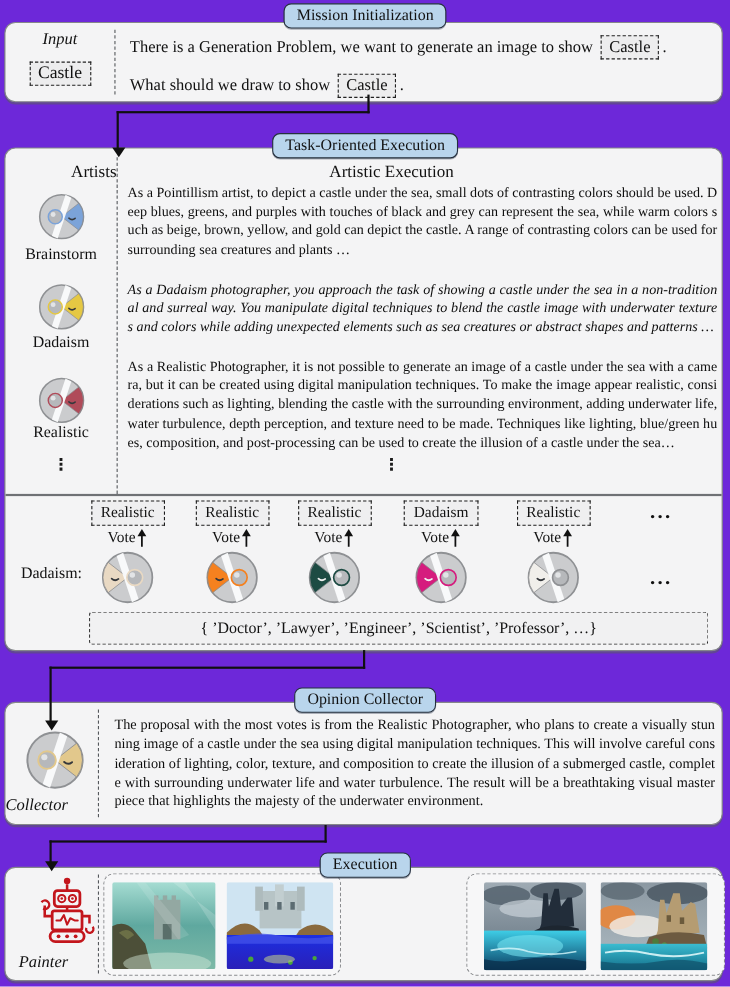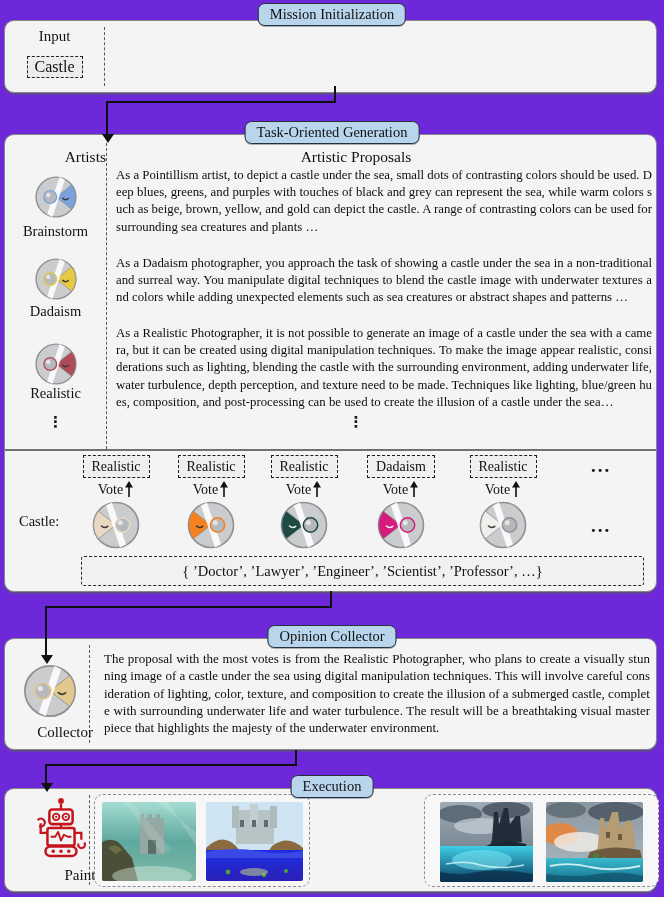--- a/index.html
+++ b/index.html
@@ -9,36 +9,36 @@
   .panel{position:absolute;left:4px;width:653px;background:#f4f4f5;
          border:1.6px solid #85878a;border-radius:10px;box-shadow:0 2px 0 rgba(90,92,95,.55);
          box-sizing:border-box;z-index:1;}
   .badge{position:absolute;left:50%;transform:translateX(-50%);z-index:3;
          background:#b9d5ec;border:1.6px solid #25303e;border-radius:7px;
          padding:0 11px;height:21px;line-height:21px;font-size:14.5px;white-space:nowrap;
          box-shadow:0 1px 0 rgba(60,70,90,.4);}
   .divider-v{position:absolute;top:6px;bottom:6px;width:0;border-left:1.6px dashed #55585c;}
   .chip{display:inline-block;border:1.7px dashed #222;background:#ededee;
         padding:0 7px;line-height:20px;margin:0 3px;}
-  .agent-label{position:absolute;text-align:right;font-size:14.5px;}
+  .agent-label{position:absolute;text-align:left;font-size:14.5px;font-style:italic;}
   .v-ellipsis{position:absolute;font-family:"DejaVu Sans",sans-serif;font-weight:bold;
               font-size:15px;letter-spacing:0;color:#1a1a1a;text-align:center;}
   .para{position:absolute;font-size:12.8px;line-height:17.2px;text-align:justify;
         word-break:break-all;color:#0d0d0d;}
   
   .seg{position:absolute;background:#101010;z-index:2;}
   .arr{position:absolute;width:0;height:0;border-left:6px solid transparent;
        border-right:6px solid transparent;border-top:9.5px solid #101010;z-index:2;}
   
   #p-mission{top:20px;height:73px;}
   #p-mission .divider-v{left:99px;}
   .mission-lines{position:absolute;left:113px;top:0;right:6px;font-size:15px;}
   .mission-line1{margin-top:11px;}
   .mission-line2{margin-top:13px;}
-  .mission-input{position:absolute;left:0;top:7px;width:99px;text-align:center;font-size:15px;}
+  .mission-input{position:absolute;left:0;top:7px;width:99px;text-align:center;font-size:15px;font-style:italic;}
   .mission-chip-holder{position:absolute;left:0;top:35px;width:99px;text-align:center;}
   
   #p-brainstorm{top:134px;height:458px;}
   #p-brainstorm .divider-v{left:101px;top:8px;bottom:auto;height:306px;}
   .artists-header{position:absolute;left:0;top:13px;width:101px;text-align:right;font-size:15.5px;}
   .proposals-header{position:absolute;left:101px;top:13px;width:500px;text-align:center;font-size:15.5px;}
   .disc{display:block;}
   .artist{position:absolute;width:101px;display:flex;justify-content:center;}
   .artist-label{position:absolute;left:0;width:101px;text-align:center;font-size:14.5px;}
   .sep-h{position:absolute;left:0;right:0;top:314px;border-top:2px solid #6f7175;}
@@ -89,36 +89,46 @@
   <div class="seg" style="left:45px;top:606px;width:287px;height:2.4px;"></div>
   <div class="seg" style="left:45px;top:606px;width:2.4px;height:50px;"></div>
   <div class="arr" style="left:40.5px;top:655px;"></div>
 
   <div class="seg" style="left:295px;top:750px;width:2.4px;height:16px;"></div>
   <div class="seg" style="left:45px;top:764px;width:252px;height:2.4px;"></div>
   <div class="seg" style="left:45px;top:764px;width:2.4px;height:20px;"></div>
   <div class="arr" style="left:40.5px;top:783px;"></div>
 
   <div class="badge" style="top:3px;"><span>Mission Initialization</span></div>
-  <div class="badge" style="top:121px;"><span>Task-Oriented Generation</span></div>
+  <div class="badge" style="top:121px;"><span>Task-Oriented Execution</span></div>
   <div class="badge" style="top:625px;"><span>Opinion Collector</span></div>
   <div class="badge" style="top:775px;"><span>Execution</span></div>
 
   <section class="panel" id="p-mission">
     <div class="divider-v"></div>
     <div class="mission-input">Input</div>
     <div class="mission-chip-holder">
       <span class="chip">Castle</span>
     </div>
+    <div class="mission-lines">
+      <div class="mission-line1">
+        <span>There is a Generation Problem, we want to generate an image to show</span>
+        <span class="chip">Castle</span><span>.</span>
+      </div>
+      <div class="mission-line2">
+        <span>What should we draw to show</span>
+        <span class="chip">Castle</span><span>.</span>
+      </div>
+    </div>
   </section>
 
   <section class="panel" id="p-brainstorm">
     <div class="divider-v"></div>
     <div class="artists-header">Artists</div>
-    <div class="proposals-header">Artistic Proposals</div>
+    <div class="proposals-header">Artistic Execution</div>
 
     <div class="artist" style="top:39px;">
       <svg class="disc" width="46" height="46" viewBox="0 0 52 52">
         <circle cx="26" cy="26" r="22.5" fill="#cbccce" stroke="#8f9194" stroke-width="1.6"></circle>
         <path d="M26 26 L43.7 12.2 A22.5 22.5 0 0 1 43.7 39.8 Z" stroke="#898a8d" stroke-width="0.7" fill="#7ba3d9"></path>
         <path d="M30 3.5 L36 6.5 L22 48.5 L16 45.5 Z" fill="#fafbfc" opacity="0.95"></path>
         <circle cx="19.5" cy="26" r="7.2" fill="#b6b8bb" stroke-width="1.5" stroke="#7ba3d9"></circle>
         <circle cx="17.3" cy="23.7" r="2.5" fill="#e2e4e6"></circle>
         <path d="M33.5 27.5 q3.2 2.9 6.4 0.2" fill="none" stroke="#35383c" stroke-width="1.6" stroke-linecap="round"></path>
       </svg>
@@ -145,26 +155,26 @@
         <circle cx="19.5" cy="26" r="7.2" fill="#b6b8bb" stroke-width="1.5" stroke="#b04b59"></circle>
         <circle cx="17.3" cy="23.7" r="2.5" fill="#e2e4e6"></circle>
         <path d="M33.5 27.5 q3.2 2.9 6.4 0.2" fill="none" stroke="#35383c" stroke-width="1.6" stroke-linecap="round"></path>
       </svg>
     </div>
     <div class="artist-label" style="top:250px;">Realistic</div>
 
     <div class="v-ellipsis" style="left:0;width:101px;top:278px;">⋮</div>
 
     <p class="para" style="left:111px;top:32px;width:536px;margin:0;">As a Pointillism artist, to depict a castle under the sea, small dots of contrasting colors should be used. Deep blues, greens, and purples with touches of black and grey can represent the sea, while warm colors such as beige, brown, yellow, and gold can depict the castle. A range of contrasting colors can be used for surrounding sea creatures and plants …</p>
-    <p class="para" style="left:111px;top:120px;width:536px;margin:0;">As a Dadaism photographer, you approach the task of showing a castle under the sea in a non-traditional and surreal way. You manipulate digital techniques to blend the castle image with underwater textures and colors while adding unexpected elements such as sea creatures or abstract shapes and patterns …</p>
+    <p class="para" style="left:111px;top:120px;width:536px;margin:0;font-style:italic;">As a Dadaism photographer, you approach the task of showing a castle under the sea in a non-traditional and surreal way. You manipulate digital techniques to blend the castle image with underwater textures and colors while adding unexpected elements such as sea creatures or abstract shapes and patterns …</p>
     <p class="para" style="left:111px;top:190px;width:536px;margin:0;">As a Realistic Photographer, it is not possible to generate an image of a castle under the sea with a camera, but it can be created using digital manipulation techniques. To make the image appear realistic, considerations such as lighting, blending the castle with the surrounding environment, adding underwater life, water turbulence, depth perception, and texture need to be made. Techniques like lighting, blue/green hues, composition, and post-processing can be used to create the illusion of a castle under the sea…</p>
     <div class="v-ellipsis" style="left:101px;width:500px;top:278px;">⋮</div>
 
     <div class="sep-h"></div>
-    <div class="critics-label">Castle:</div>
+    <div class="critics-label">Dadaism:</div>
 
     <div class="critic-col" style="left:71px;">
       <span class="vote-chip">Realistic</span>
       <span class="vote-row">
           <span>Vote</span>
           <svg width="10" height="17" viewBox="0 0 10 17">
             <path d="M5 16 V5" stroke="#101010" stroke-width="1.6"></path>
             <path d="M5 0 L9 6.5 L1 6.5 Z" fill="#101010"></path>
           </svg>
         </span>

